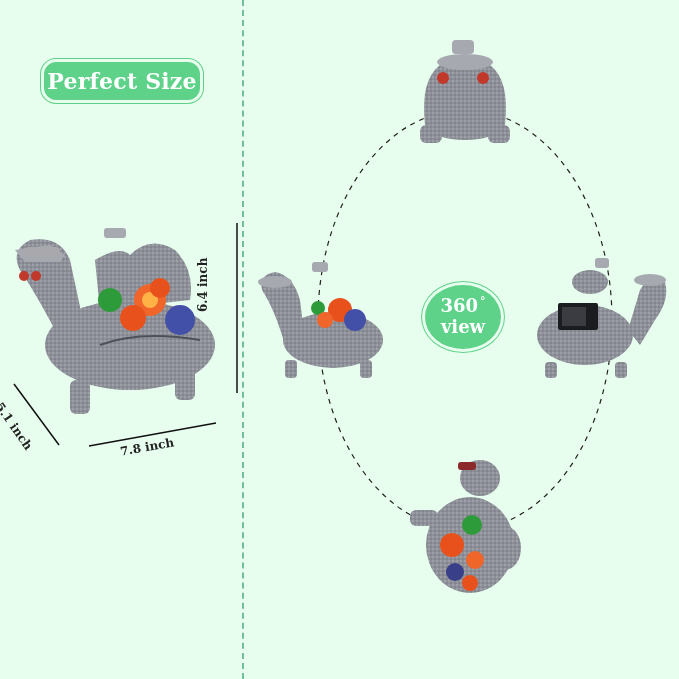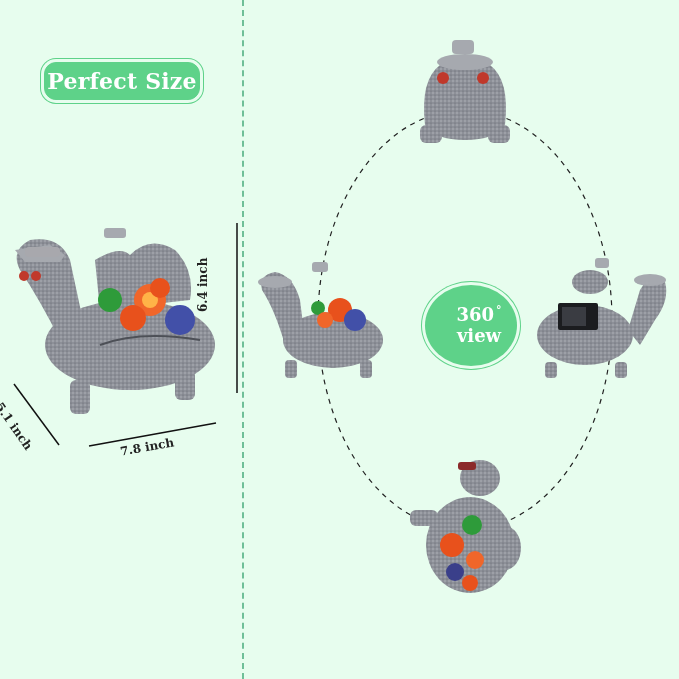--- a/index.html
+++ b/index.html
@@ -1,20 +1,20 @@
 <!DOCTYPE html>
 <html><head>
   <meta charset="utf-8">
   <style>
     html, body { margin: 0; padding: 0; }
     body { width: 679px; height: 679px; background: #e7fdee; position: relative; overflow: hidden; font-family: "DejaVu Serif", serif; }
     .abs { position: absolute; }
     .divider { left: 242px; top: 0; width: 0; height: 679px; border-left: 2px dashed #6fbf98; }
     .pill { left: 44px; top: 62px; width: 154px; height: 36px; border-radius: 12px; background: #5ed289; border: 1px solid #5ed289; box-shadow: 0 0 0 3px #e7fdee, 0 0 0 4px #5ed289; color: #fff; font-weight: bold; font-size: 22px; display: flex; align-items: center; justify-content: center; letter-spacing: 0.2px; }
-    .badge { left: 425px; top: 285px; width: 76px; height: 81px; border-radius: 50%; background: #5ed289; box-shadow: 0 0 0 3px #e7fdee, 0 0 0 4px #5ed289; color: #fff; font-weight: bold; font-size: 18px; display: flex; flex-direction: column; align-items: center; justify-content: center; line-height: 1.15; padding-left: 16px; }
+    .badge { left: 425px; top: 285px; width: 76px; height: 64px; border-radius: 50%; background: #5ed289; box-shadow: 0 0 0 3px #e7fdee, 0 0 0 4px #5ed289; color: #fff; font-weight: bold; font-size: 18px; display: flex; flex-direction: column; align-items: center; justify-content: center; line-height: 1.15; }
     .badge sup { font-size: 11px; vertical-align: top; margin-left: 2px; }
     .dim-text { font-weight: bold; font-size: 12px; color: #222; white-space: nowrap; }
     svg { position: absolute; left: 0; top: 0; }
   </style>
 </head>
 <body>
 
 <div class="abs divider"></div>
 
 <svg width="679" height="679" viewBox="0 0 679 679">

